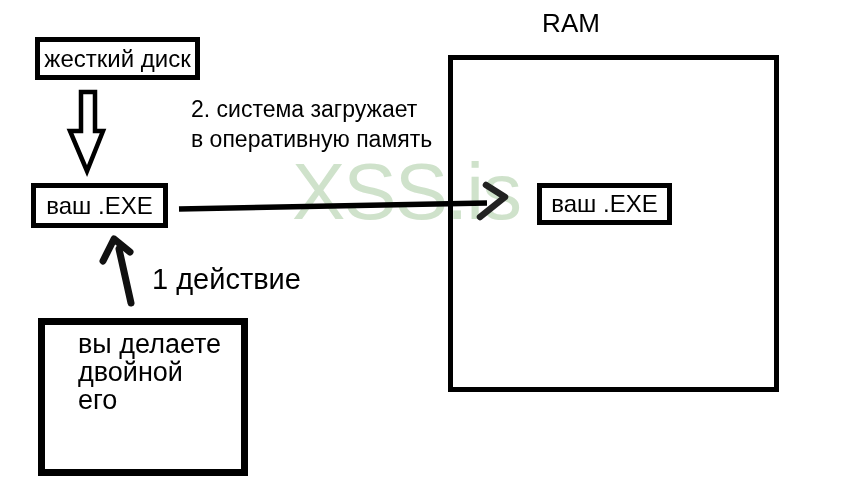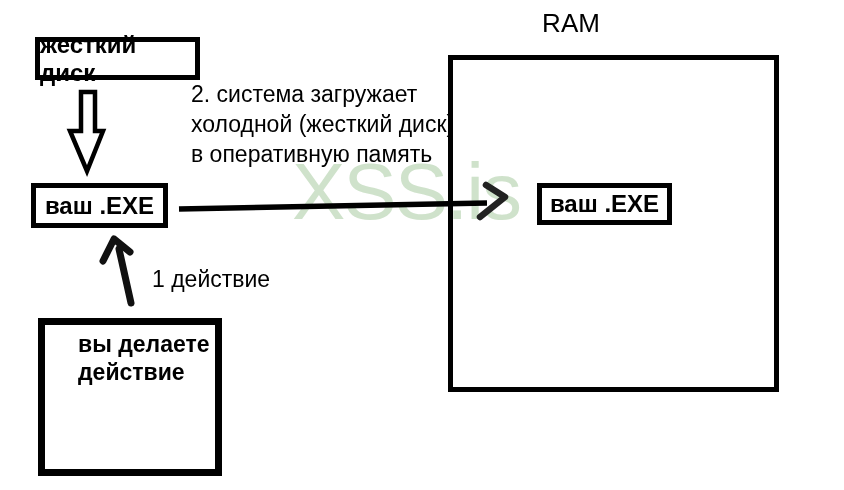--- a/index.html
+++ b/index.html
@@ -18,22 +18,22 @@
   }
 
   
   .annotation {
     position: absolute;
     font-size: 23px;
     line-height: 30px;
     white-space: nowrap;
   }
   .annotation span { display: block; }
-  #step2-annotation { left: 191px; top: 79px; }
-  #step1-annotation { left: 152px; top: 264px; font-size: 23px; }
+  #step2-annotation { left: 191px; top: 94px; }
+  #step1-annotation { left: 152px; top: 264px; font-size: 29px; }
 
   
   .ram-title {
     position: absolute;
     left: 521px; top: 8px;
     width: 100px;
     text-align: center;
     font-size: 26px;
     z-index: 1;
   }
@@ -69,43 +69,42 @@
     display: flex;
     align-items: center;
     justify-content: center;
     font-size: 24px;
   }
   #hard-disk-box { left: 35px;  top: 37px;  width: 165px; height: 43px; }
   #exe-source-box{ left: 31px;  top: 183px; width: 137px; height: 45px; }
   #ram-box       { left: 448px; top: 55px;  width: 331px; height: 337px; }
   #exe-ram-box   { left: 537px; top: 183px; width: 135px; height: 42px; }
   #action-box    {
-    left: 38px; top: 318px; width: 184px; height: 158px;
+    left: 38px; top: 318px; width: 210px; height: 158px;
     border-width: 7px;
     display: block;
     padding: 5px 0 4px 33px;
-    font-size: 23px;
+    font-size: 27px;
     line-height: 28px;
   }
   #action-box span { display: block; white-space: nowrap; }
 
   .dbox, .annotation, .ram-title { position: absolute; }
-  .dbox { z-index: 4; font-weight: bold; }
+  .dbox { z-index: 4; }
   .annotation { z-index: 1; }
   .watermark { z-index: 2; }
   .arrows-svg { z-index: 3; }
 </style>
 </head>
 <body>
 
 <div class="canvas">
 
   <div class="annotation" id="step2-annotation">
     <span>2. система загружает</span>
-    <span>холодной (жесткий диск)</span>
     <span>в оперативную память</span>
   </div>
 
   <div class="annotation" id="step1-annotation">1 действие</div>
 
   <div class="ram-title">RAM</div>
 
   <div class="watermark">XSS.is</div>
 
   <svg class="arrows-svg" viewBox="0 0 844 490" xmlns="http://www.w3.org/2000/svg">
@@ -132,16 +131,17 @@
   </div>
 
   <div class="dbox" id="ram-box"></div>
 
   <div class="dbox" id="exe-ram-box">
     <span>ваш .EXE</span>
   </div>
 
   <div class="dbox" id="action-box">
     <span>вы делаете</span>
-    <span>действие</span>
+    <span>двойной</span>
+    <span>его</span>
   </div>
 
 </div>
 
 </body></html>

